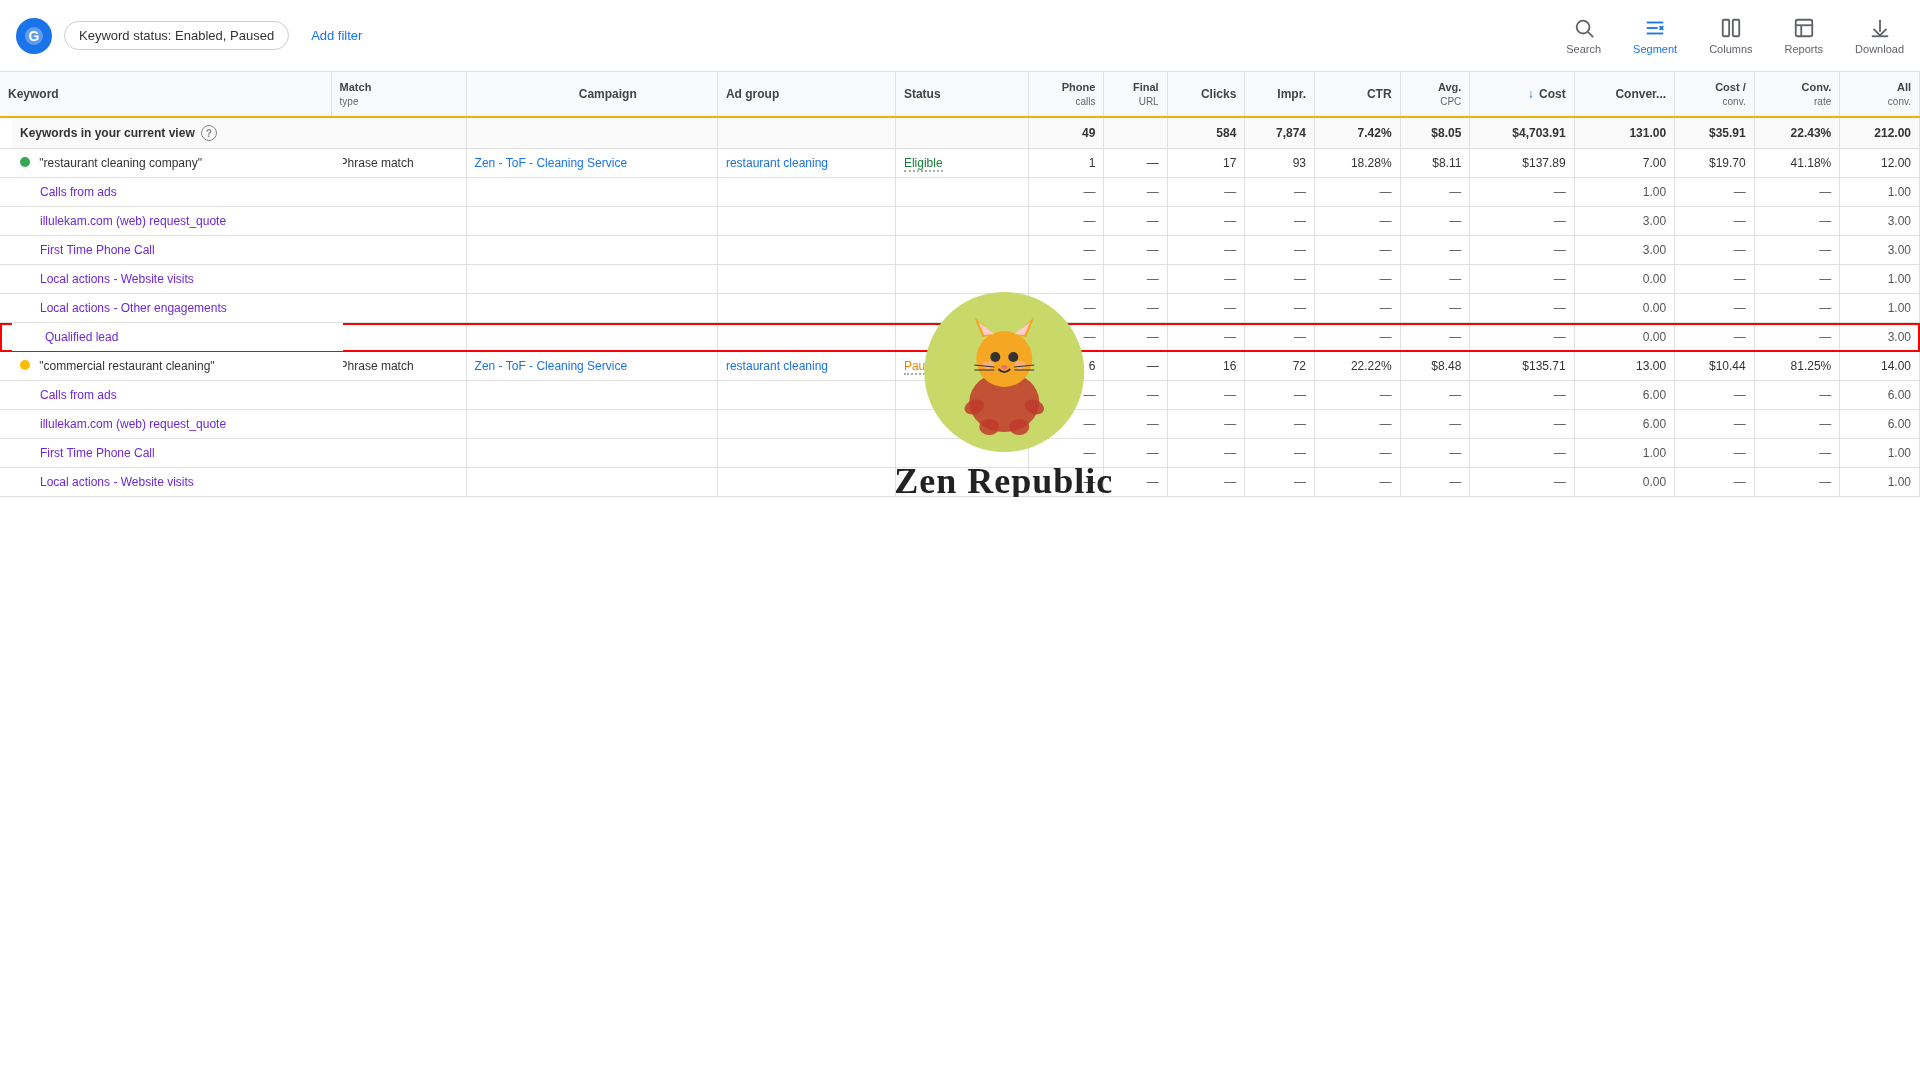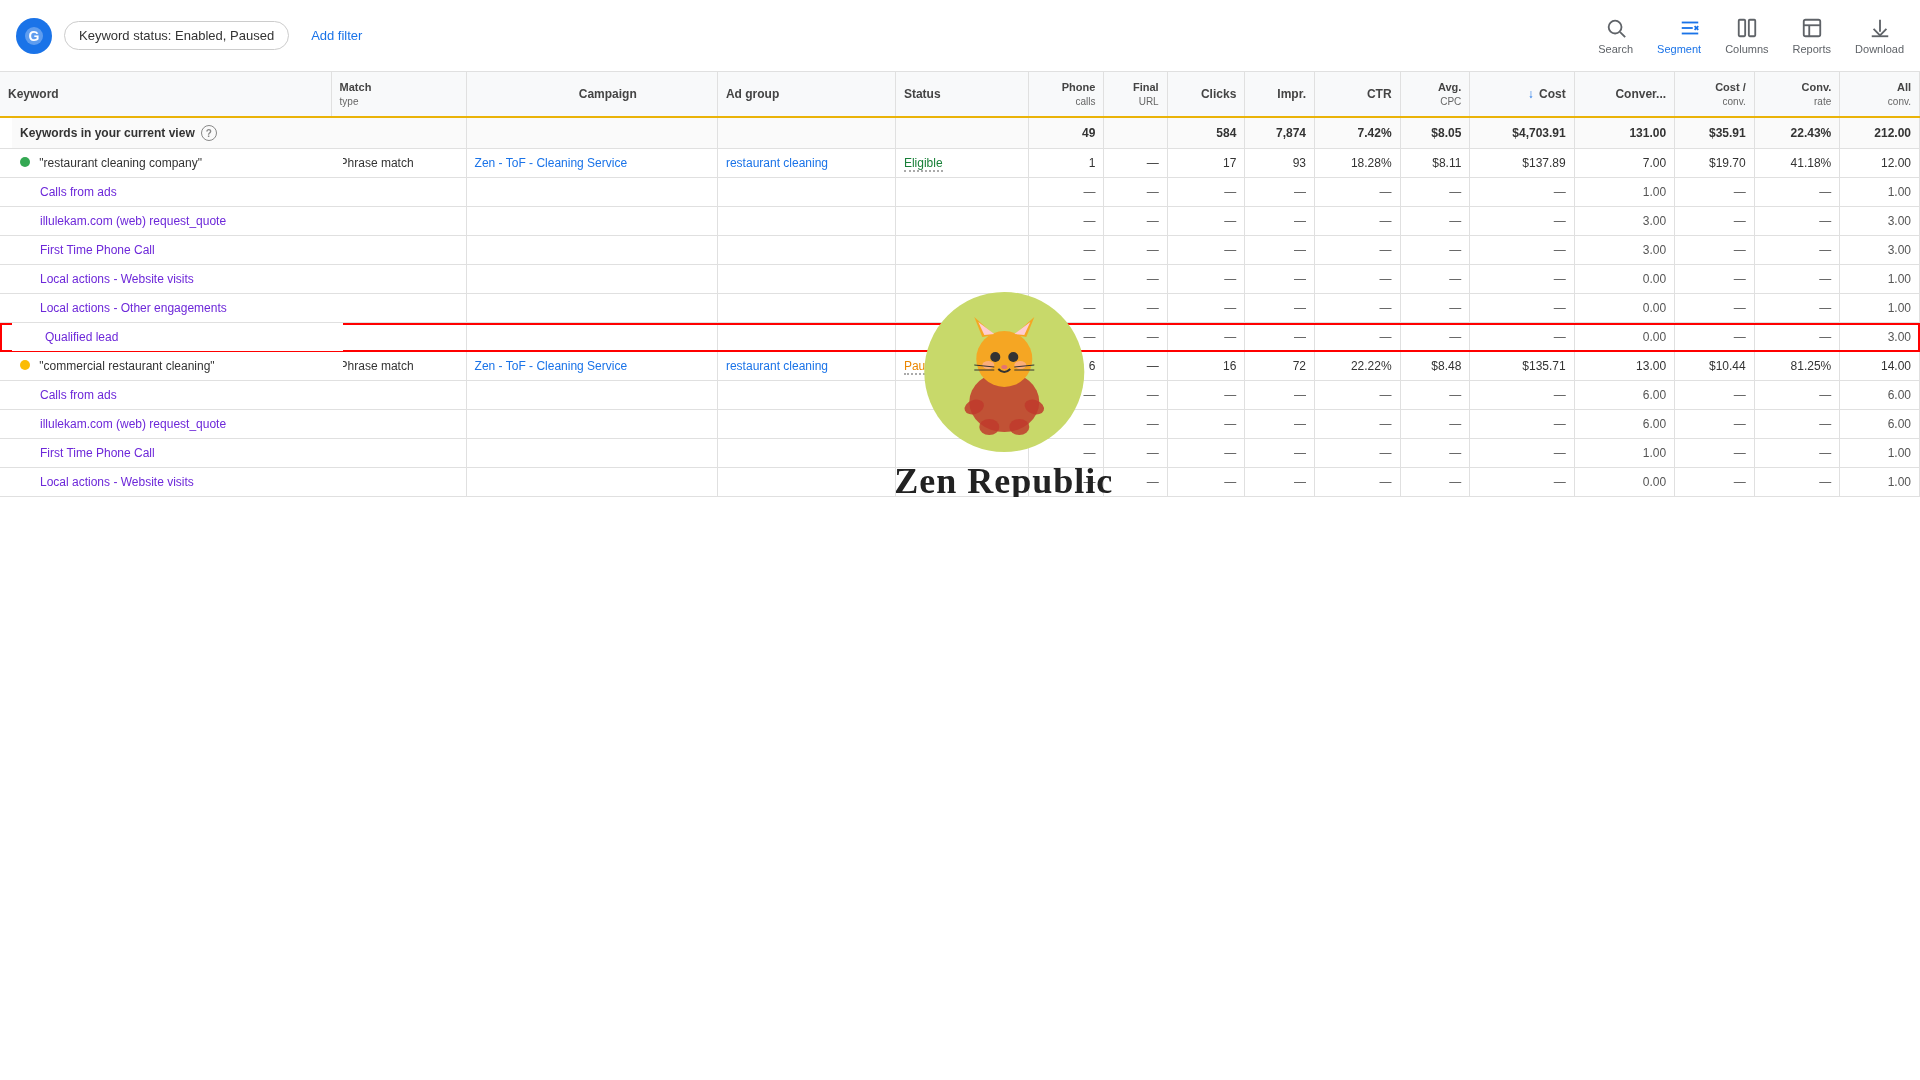--- a/index.html
+++ b/index.html
@@ -35,23 +35,23 @@
       border: none;
       background: none;
       color: #1a73e8;
       font-size: 13px;
       cursor: pointer;
       padding: 6px 10px;
     }
     .toolbar-right { display: flex; align-items: center; gap: 24px; }
     .toolbar-action {
       display: flex; flex-direction: column; align-items: center; gap: 4px;
-      cursor: pointer; color: #5f6368; font-size: 11px;
-    }
-    .toolbar-action.active { color: #1a73e8; align-items: flex-end; }
+      cursor: pointer; color: #5f6368; font-size: 11px; margin-left: 8px;
+    }
+    .toolbar-action.active { color: #1a73e8; }
     .toolbar-action svg { width: 22px; height: 22px; }
 
     
     .table-wrapper { overflow-x: auto; }
     table {
       width: 100%;
       border-collapse: collapse;
       font-size: 12px;
     }
     thead th {

